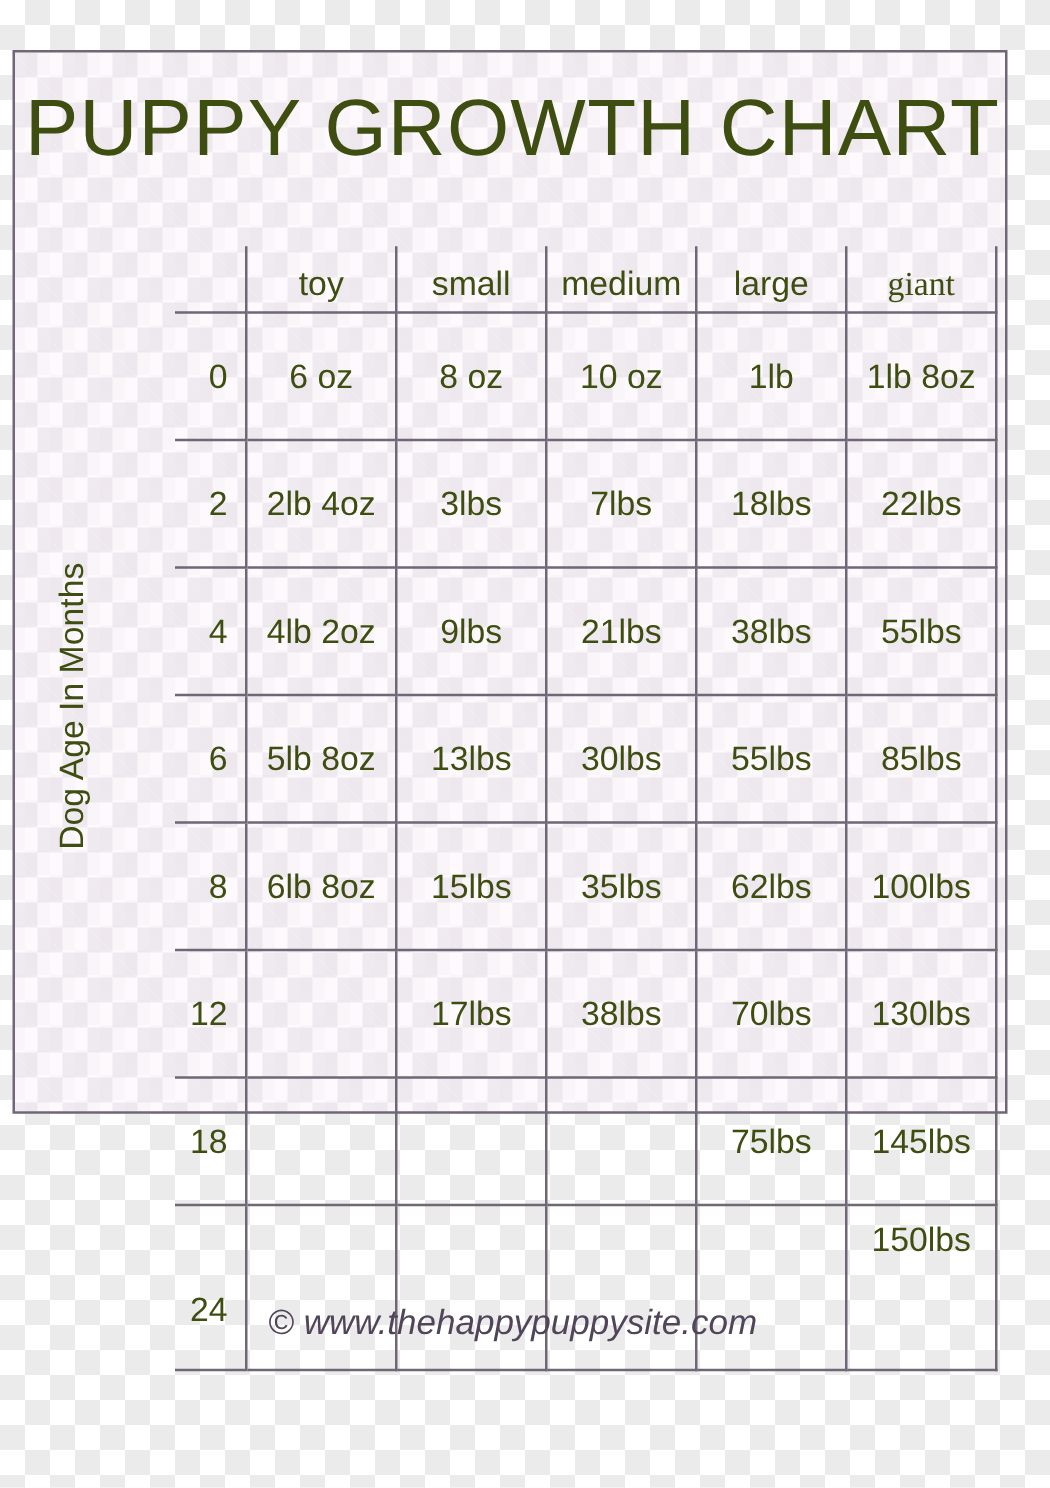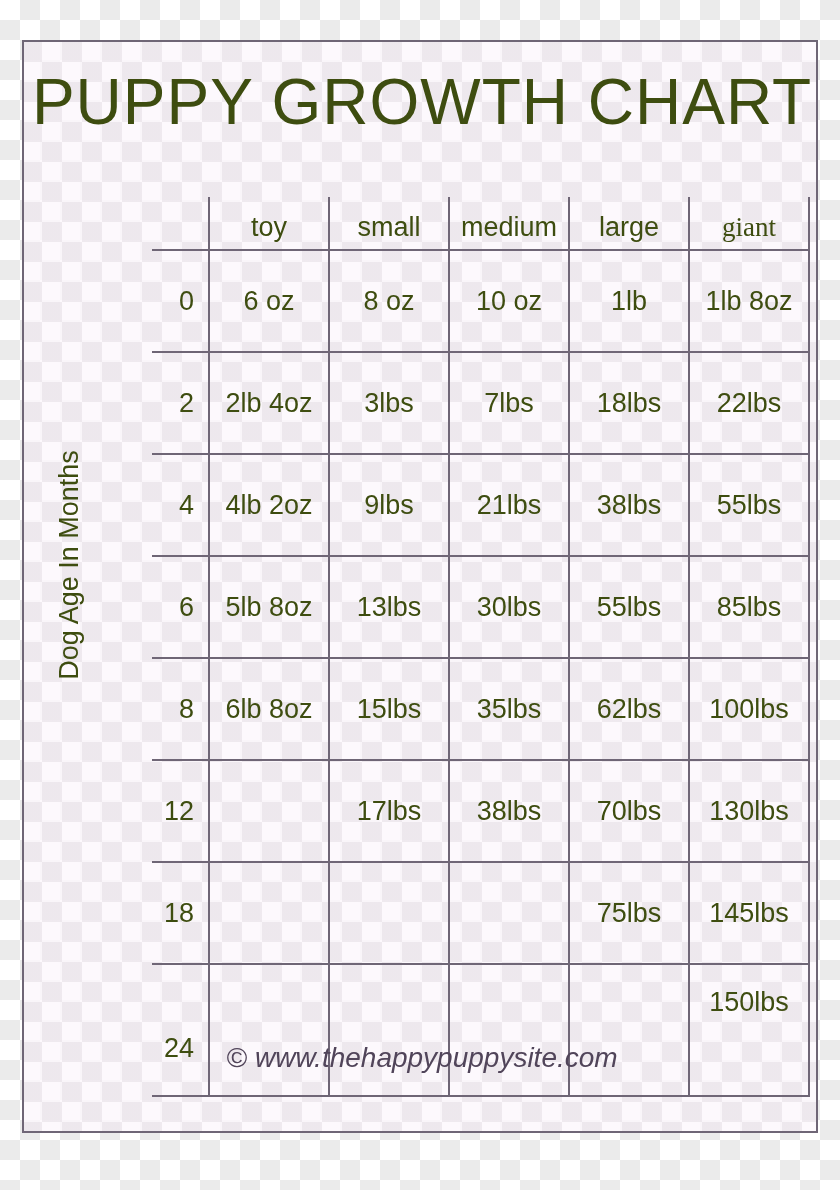--- a/index.html
+++ b/index.html
@@ -17,24 +17,24 @@
       linear-gradient(45deg, #ebebeb 25%, transparent 25%, transparent 75%, #ebebeb 75%, #ebebeb);
     background-size: 40px 40px;
     background-position: 0 0, 20px 20px;
     position: relative;
     overflow: hidden;
   }
 
   
   .card {
     position: absolute;
-    left: 22px;
+    left: 10px;
     top: 40px;
     width: 796px;
-    height: 1093px;
+    height: 851px;
     box-sizing: border-box;
     border: 2px solid #6f6676;
     background-color: rgba(253, 248, 252, 0.80);
     background-image:
       linear-gradient(45deg, rgba(228,222,228,0.55) 25%, transparent 25%, transparent 75%, rgba(228,222,228,0.55) 75%, rgba(228,222,228,0.55)),
       linear-gradient(45deg, rgba(228,222,228,0.55) 25%, transparent 25%, transparent 75%, rgba(228,222,228,0.55) 75%, rgba(228,222,228,0.55));
     background-size: 40px 40px;
     background-position: -22px -40px, -2px -20px;
   }
 
@@ -140,21 +140,21 @@
     left: 0;
     right: 0;
     bottom: -1px;
     height: 2px;
     background: #6f6676;
   }
   table.chart tbody tr:last-child td.rowlbl::after { bottom: -1px; }
 
   
   tr.r24 td.rowlbl  { vertical-align: bottom; padding-bottom: 32px; }
-  tr.r24 td.cell    { vertical-align: top;    padding-top: 22px; }
+  tr.r24 td.cell    { vertical-align: top;    padding-top: 12px; }
 
   
   .footer {
     position: absolute;
     left: 0;
     top: 1000px;
     width: 796px;
     text-align: center;
     color: #51455a;
     font-size: 28px;

